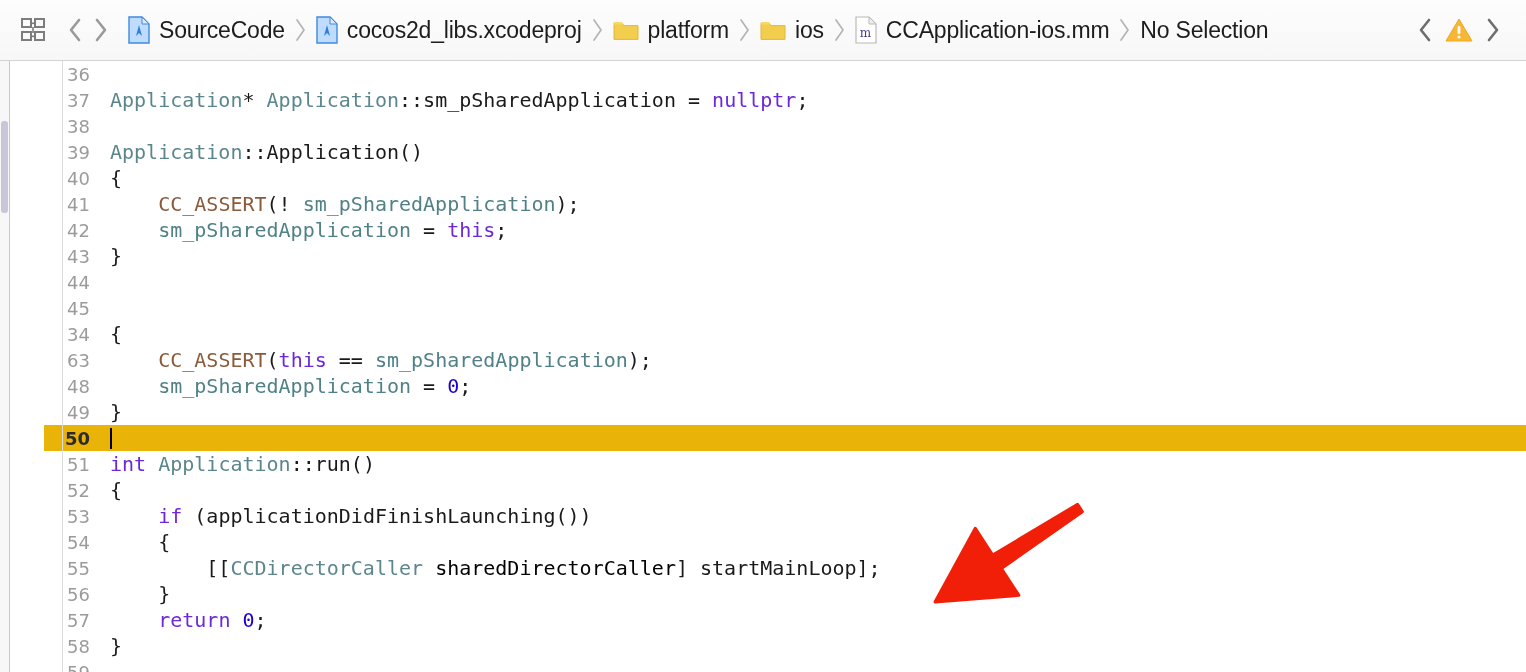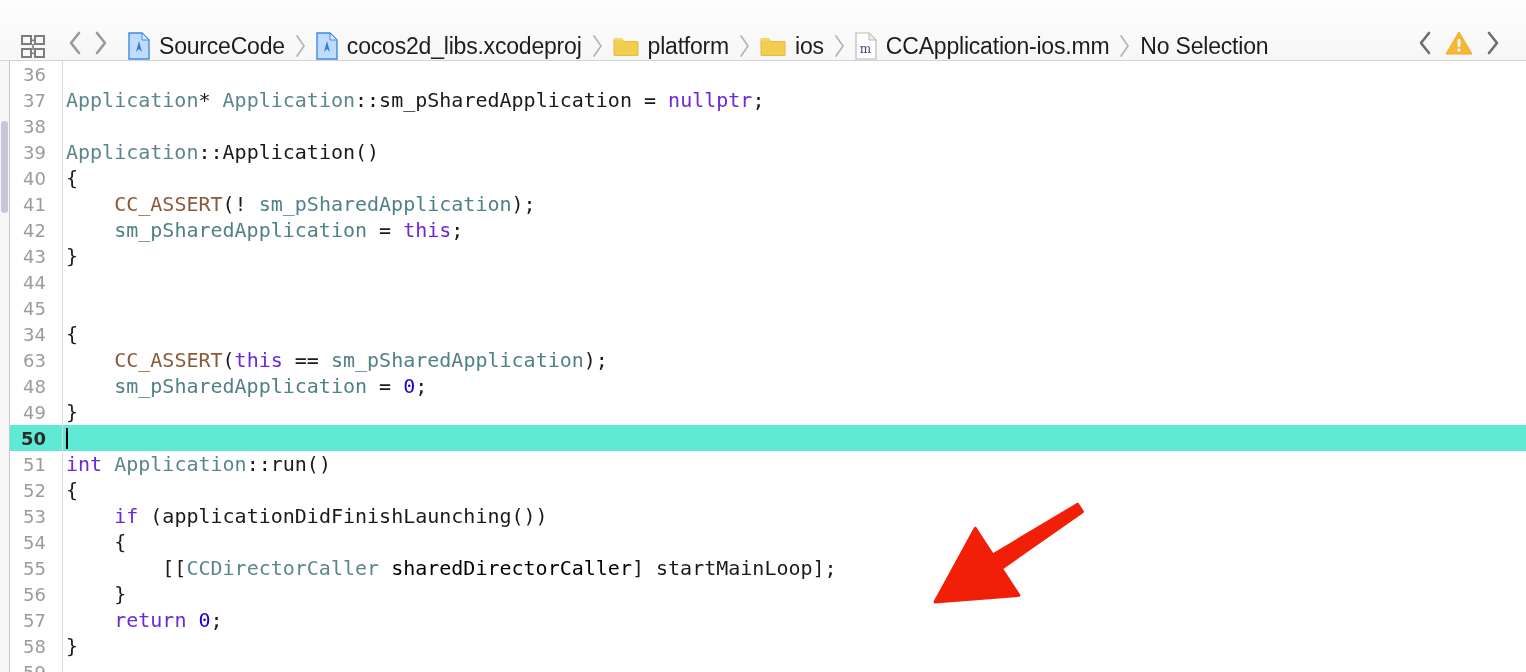--- a/index.html
+++ b/index.html
@@ -16,21 +16,21 @@
   }
 
   
   .jumpbar {
     position: relative;
     height: 61px;
     box-sizing: border-box;
     background: linear-gradient(#fdfdfd, #f7f7f7);
     border-bottom: 1px solid #d3d3d3;
     display: flex;
-    align-items: flex-end;
+    align-items: center;
     padding: 0 14px;
     overflow: hidden;
   }
   .jb-grid-icon {
     width: 26px;
     height: 26px;
     flex: 0 0 auto;
     margin-right: 16px;
     margin-left: 6px;
   }
@@ -115,22 +115,23 @@
     left: 0; top: 0; right: 0; bottom: 0;
   }
   .line {
     position: relative;
     height: 26px;
     display: flex;
     align-items: center;
     font-family: "DejaVu Sans Mono", "Liberation Mono", monospace;
     font-size: 20px;
     white-space: pre;
-  }
-  .line.current { background: #5eead4; }
+    margin-left: 44px;
+  }
+  .line.current { background: #eab308; }
   .gutter {
     flex: 0 0 auto;
     width: 54px;
     box-sizing: border-box;
     text-align: right;
     padding-right: 8px;
     font-family: "DejaVu Sans", "Liberation Sans", sans-serif;
     font-size: 18px;
     color: #9b9b9b;
     user-select: none;

